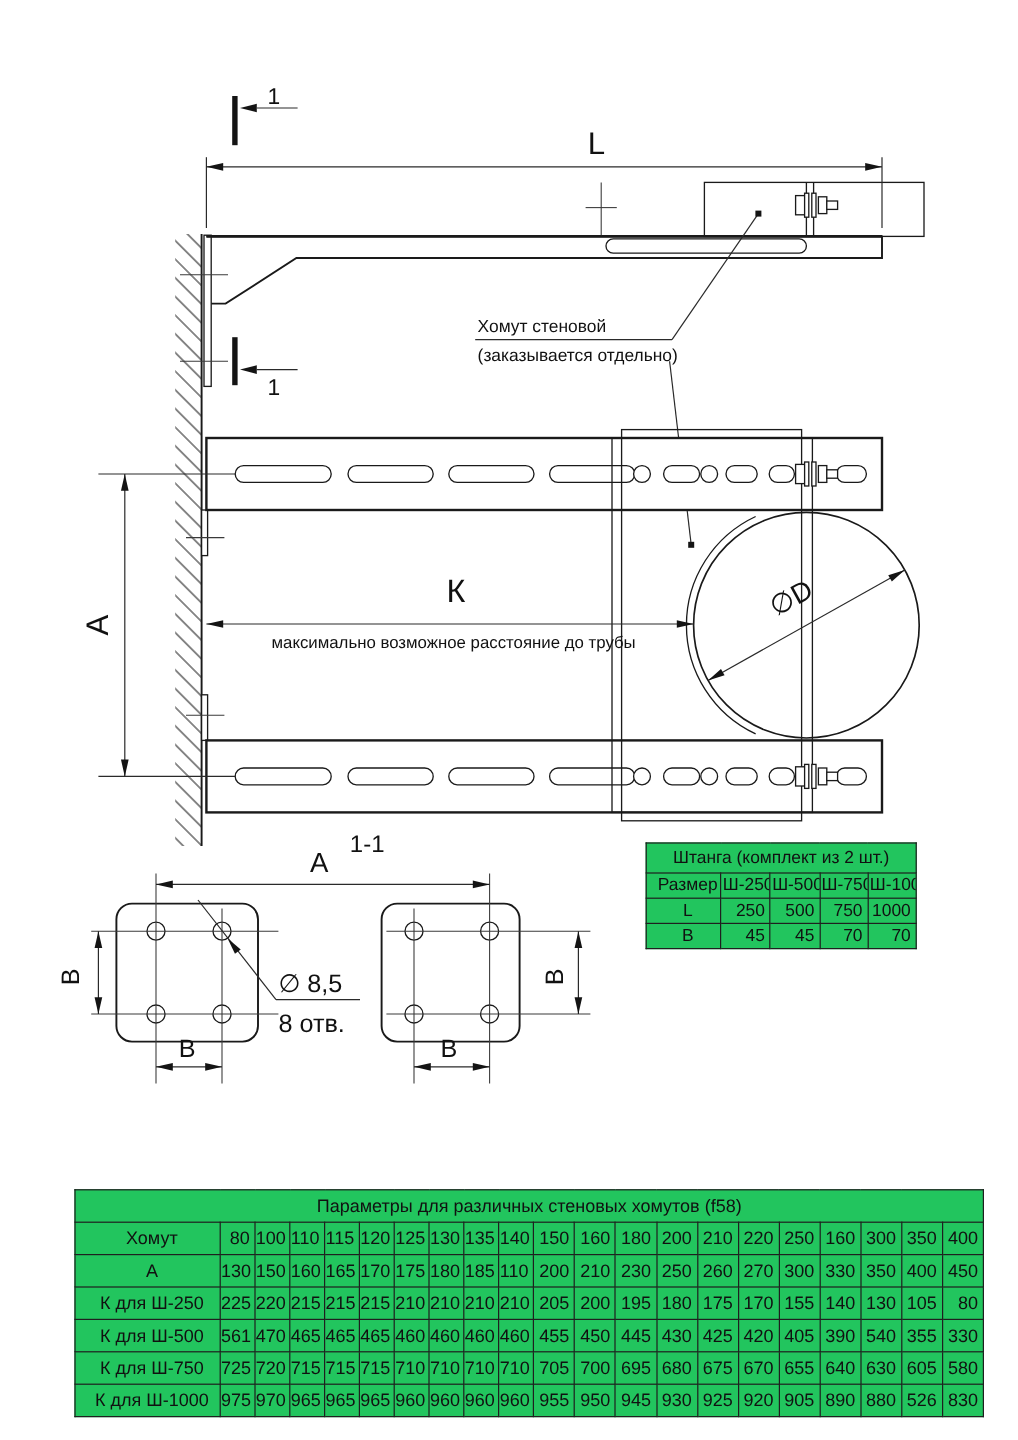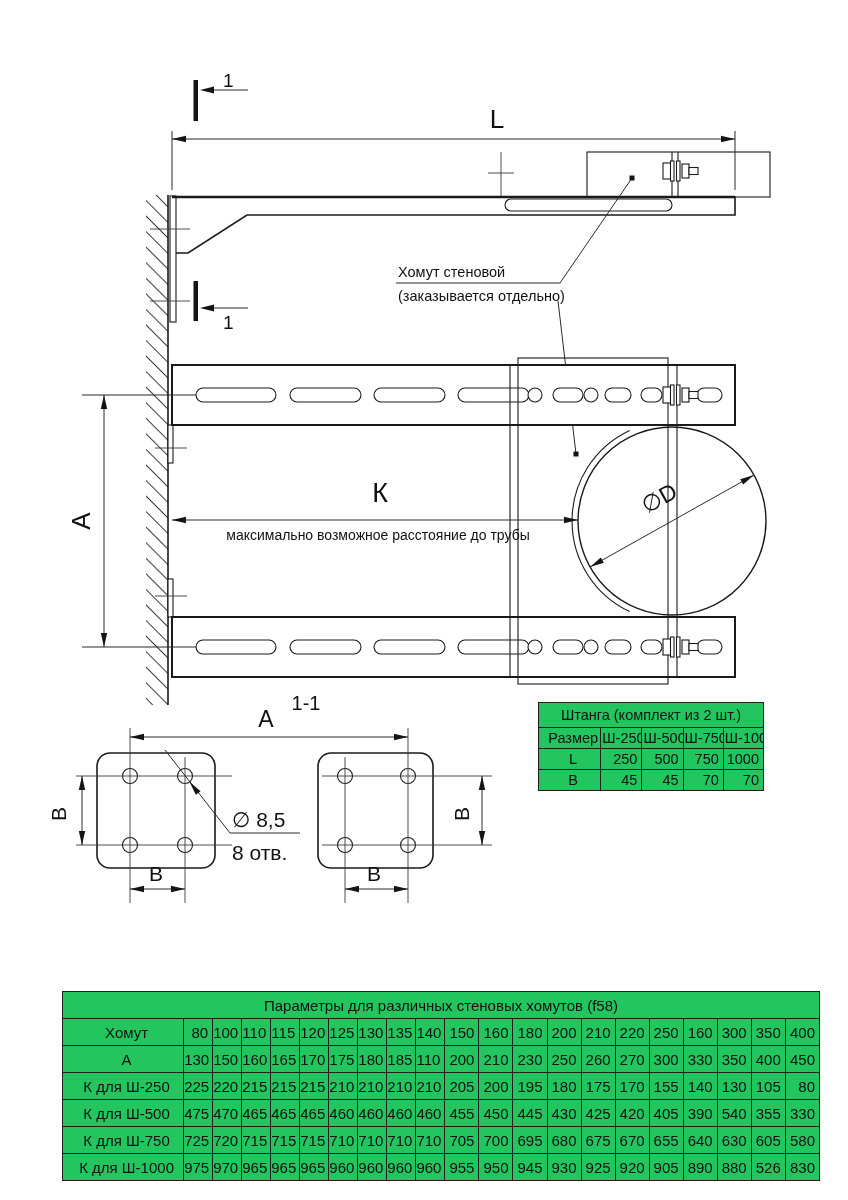--- a/index.html
+++ b/index.html
@@ -387,21 +387,21 @@
           <td class="num">175</td>
           <td class="num">170</td>
           <td class="num">155</td>
           <td class="num">140</td>
           <td class="num">130</td>
           <td class="num">105</td>
           <td class="num">80</td>
         </tr>
         <tr>
           <td class="lbl">К для Ш-500</td>
-          <td class="num">475</td>
+          <td class="num">561</td>
           <td class="num">470</td>
           <td class="num">465</td>
           <td class="num">465</td>
           <td class="num">465</td>
           <td class="num">460</td>
           <td class="num">460</td>
           <td class="num">460</td>
           <td class="num">460</td>
           <td class="num">455</td>
           <td class="num">450</td>

